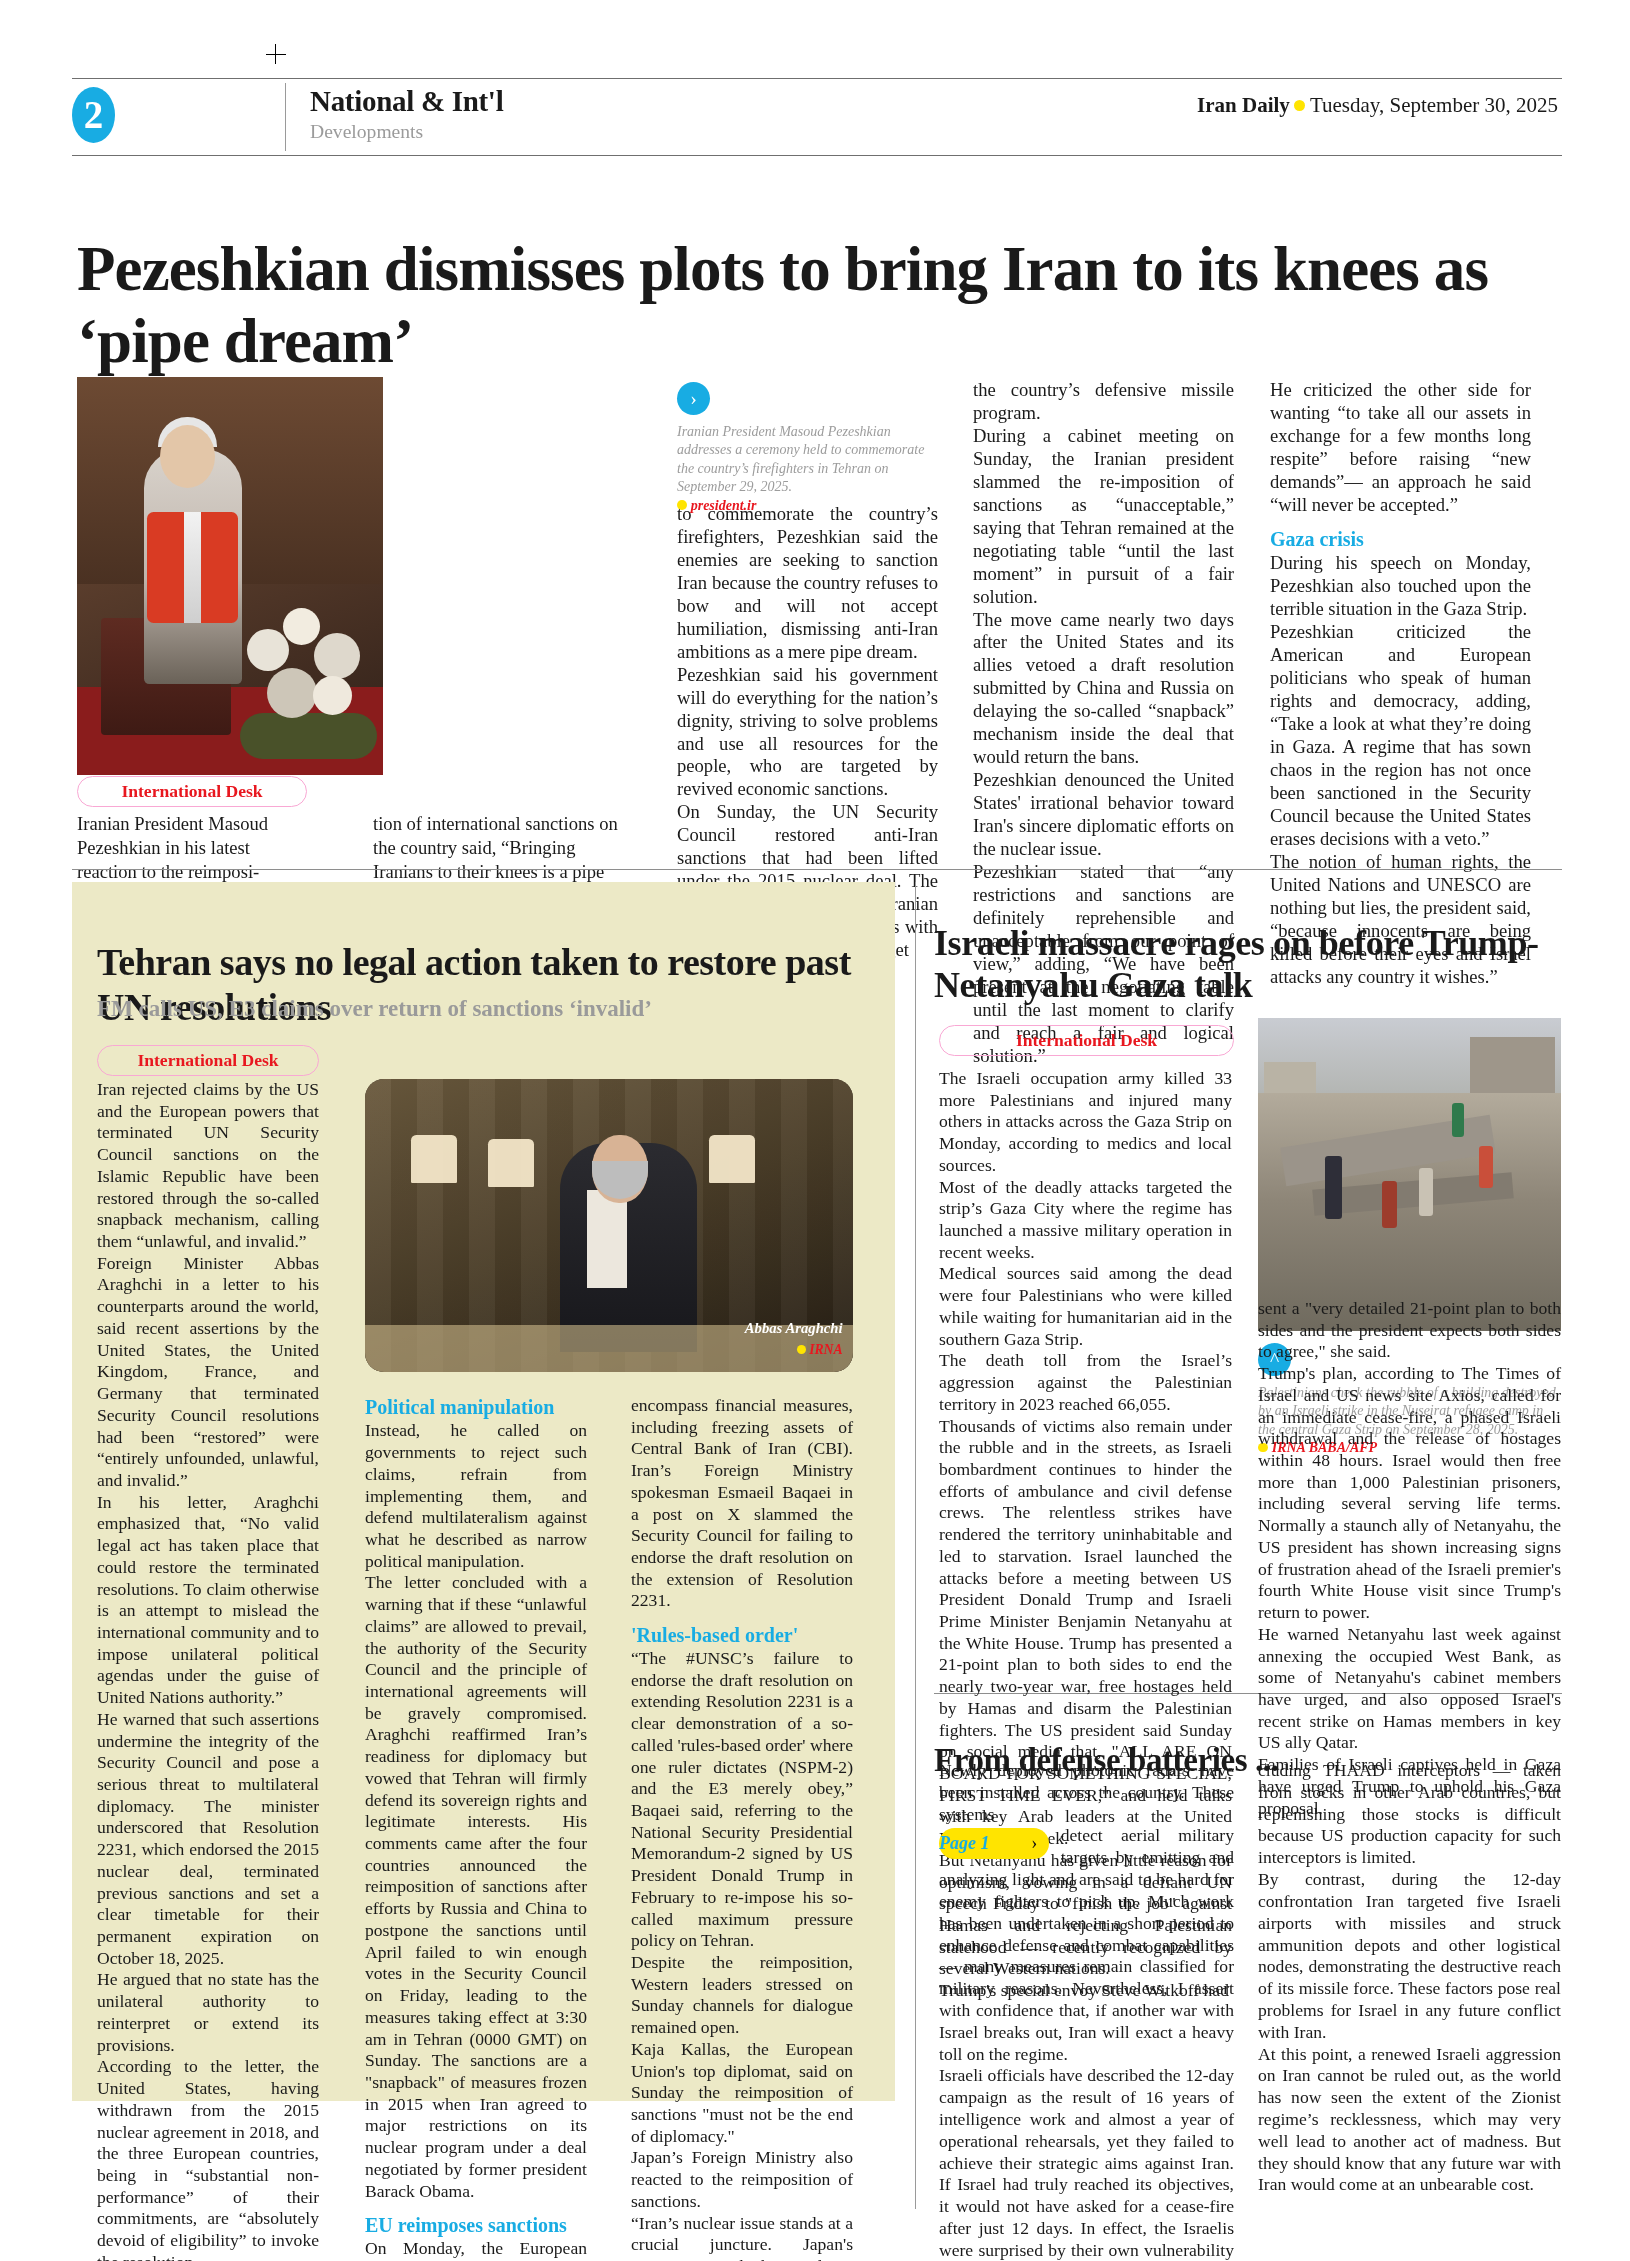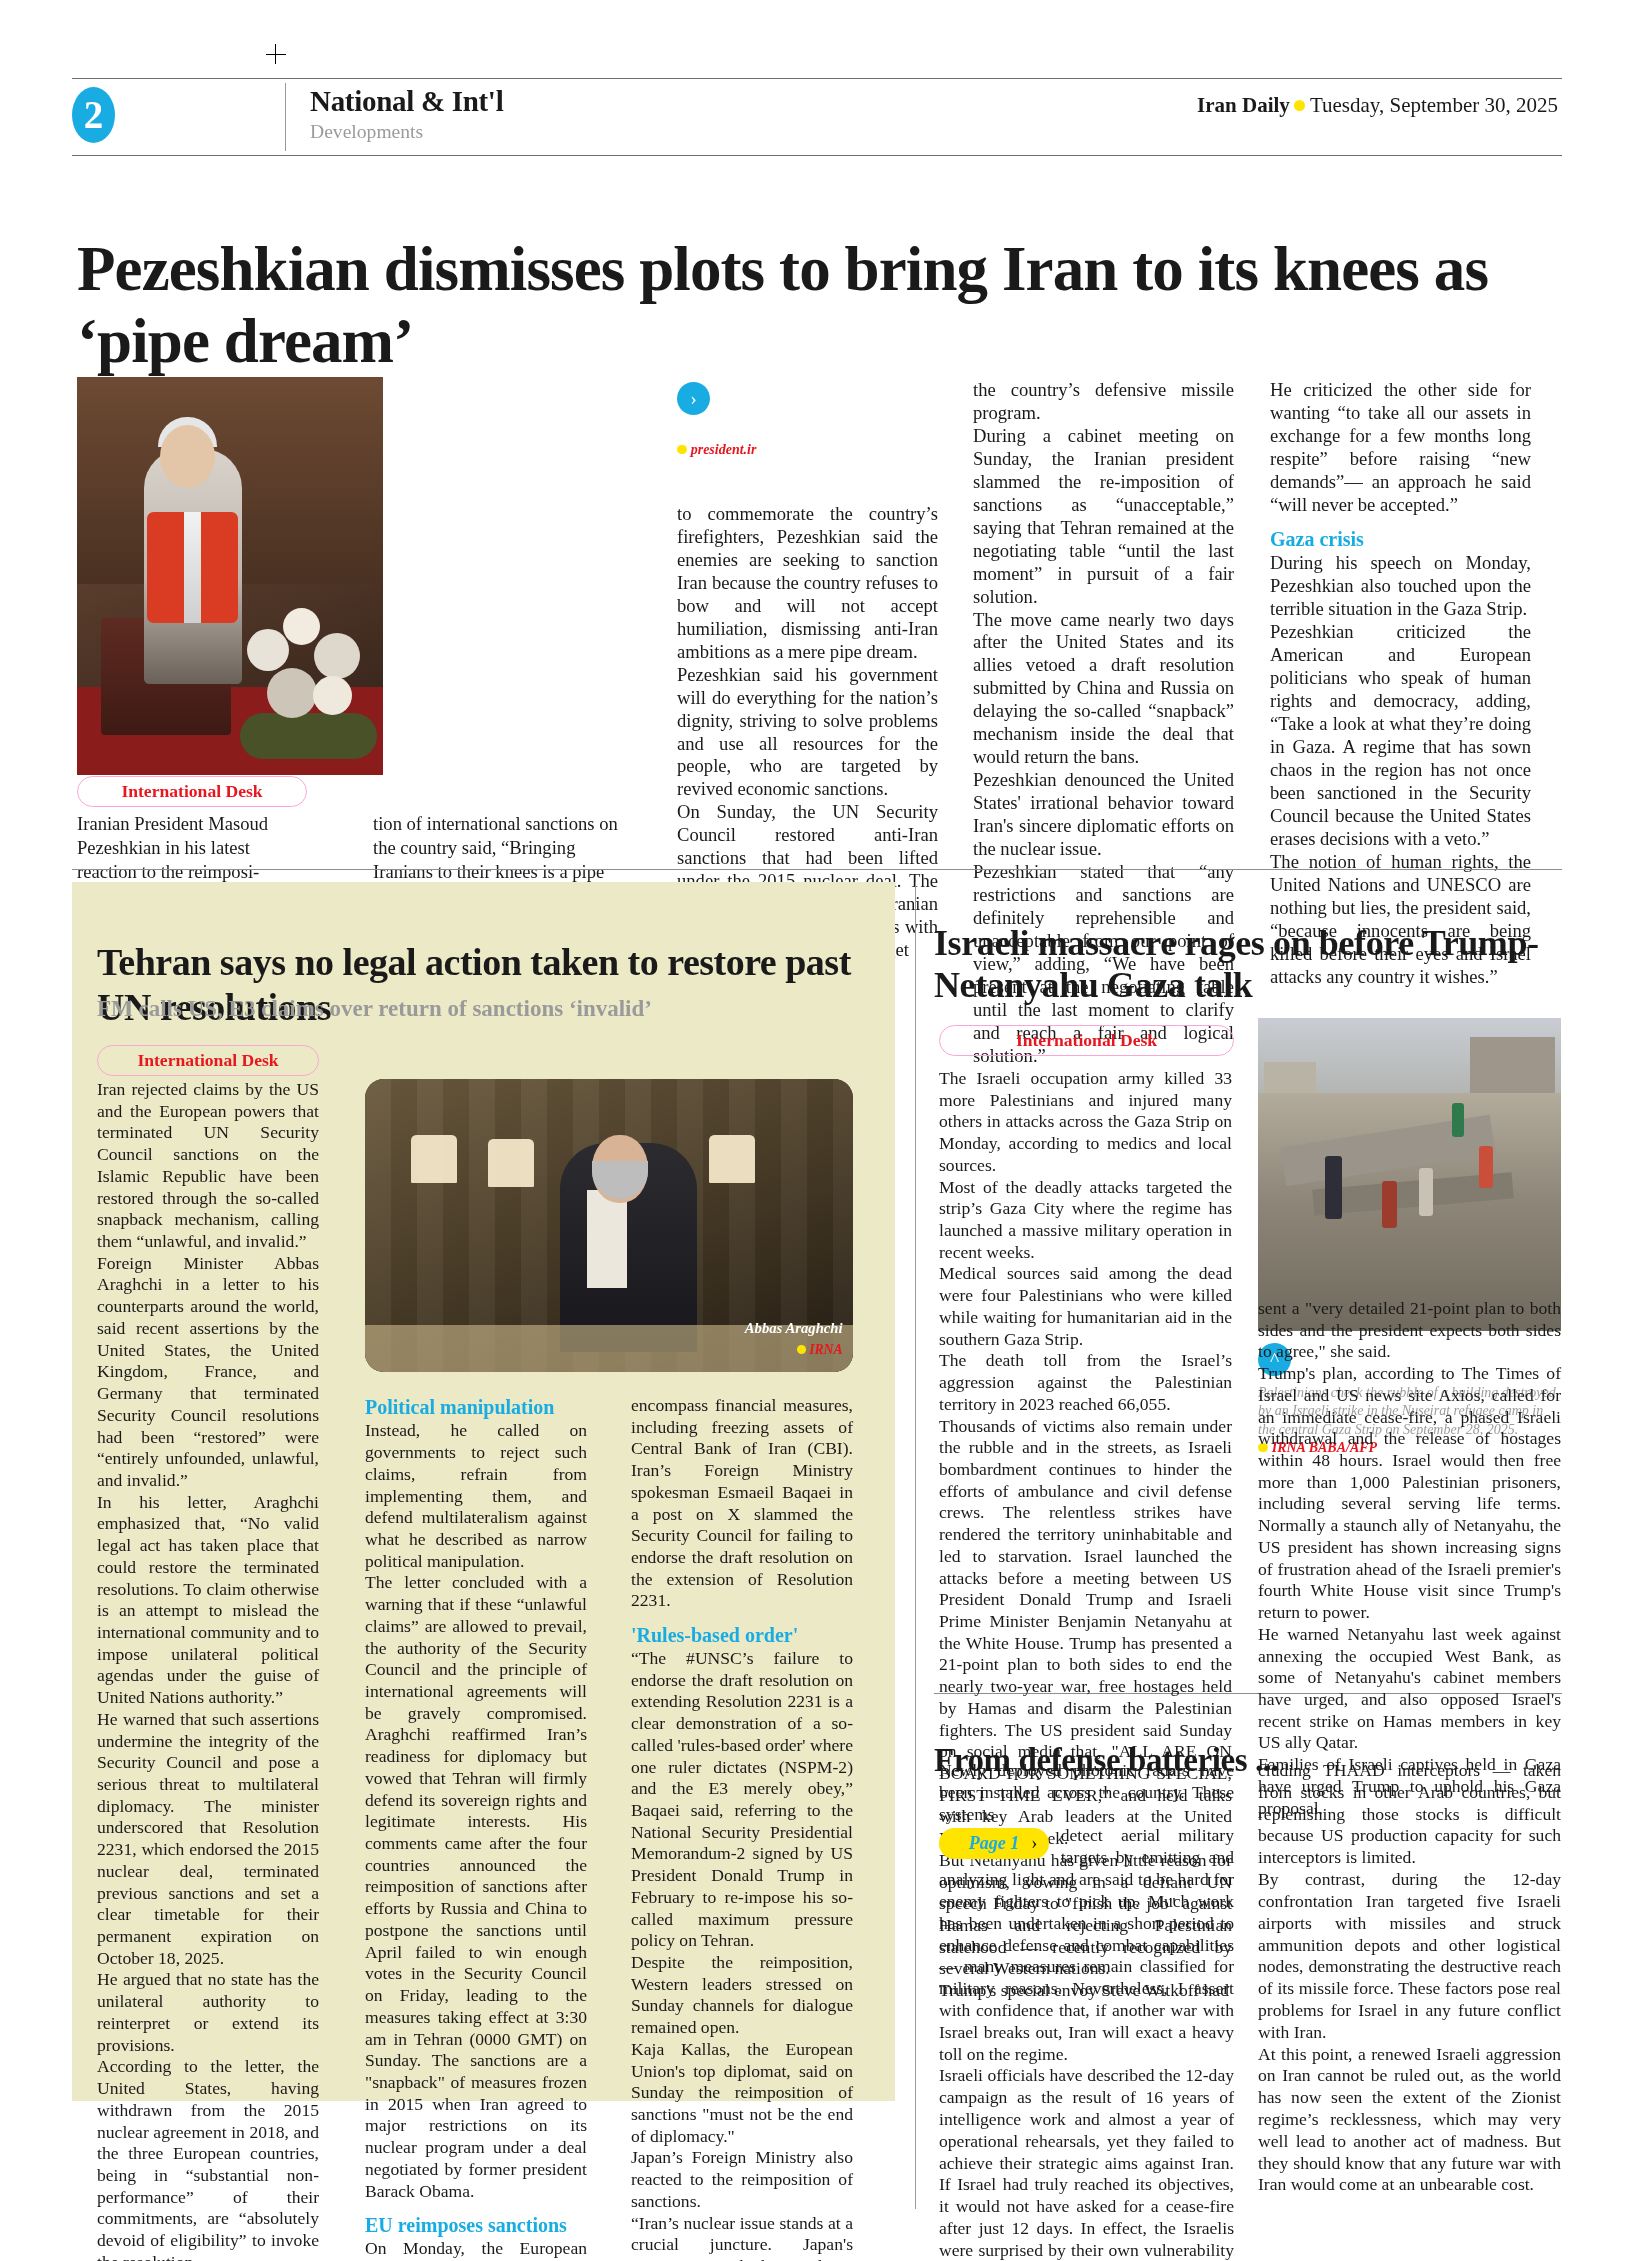--- a/index.html
+++ b/index.html
@@ -156,21 +156,21 @@
     margin-right:3.9px;}
 
   
   .fd-h{position:absolute;left:934px;top:1715px;width:639px;font-size:33px;font-weight:bold;
     letter-spacing:-0.4px;}
   .fd-col1{position:absolute;left:939px;top:1760px;width:295px;}
   .fd-col2{position:absolute;left:1258px;top:1760px;width:303px;}
   .fcol{font-size:17.6px;line-height:1.24;text-align:justify;}
   .fcol p{margin:0;}
   .page1-tag{float:left;width:110px;height:31px;margin:2.6px 11.7px 1.3px 0;background:#ffe400;border-radius:15.6px;
-    color:#18ace3;font-style:italic;font-weight:bold;font-size:18px;line-height:31px;text-align:center;
+    color:#18ace3;font-style:italic;font-weight:bold;font-size:18px;line-height:31px;text-align:left;
     position:relative;}
   .page1-tag .chev{position:absolute;right:11.7px;top:0;color:#111;font-style:normal;font-weight:normal;}
 </style>
 </head>
 <body>
 
 <div class="page">
 
   <div class="cropmark"></div>
 
@@ -205,21 +205,21 @@
       <span class="f4"></span>
         <span class="f5"></span>
     </div>
   </div>
 
   <div class="lead-desk desk-badge">International Desk</div>
   <div class="lead-intro">Iranian President Masoud Pezeshkian in his latest reaction to the reimposi-</div>
 
   <div class="lead-cap-arrow">›</div>
   <div class="lead-caption">
-    <br>
+    <span>Iranian President Masoud Pezeshkian addresses a ceremony held to commemorate the country’s firefighters in Tehran on September 29, 2025.</span><br>
     <span class="cdot"></span><span class="credit">president.ir</span>
   </div>
 
   <div class="colA leadcol">
     <p>to commemorate the country’s firefighters, Pezeshkian said the enemies are seeking to sanction Iran because the country refuses to bow and will not accept humiliation, dismissing anti-Iran ambitions as a mere pipe dream.</p>
     <p>Pezeshkian said his government will do everything for the nation’s dignity, striving to solve problems and use all resources for the people, who are targeted by revived economic sanctions.</p>
     <p>On Sunday, the UN Security Council restored anti-Iran sanctions that had been lifted under the 2015 nuclear deal. The sanctions will again freeze Iranian assets abroad, halt arms deals with the Islamic Republic and target</p>
   </div>
 
   <div class="colB leadcol">

